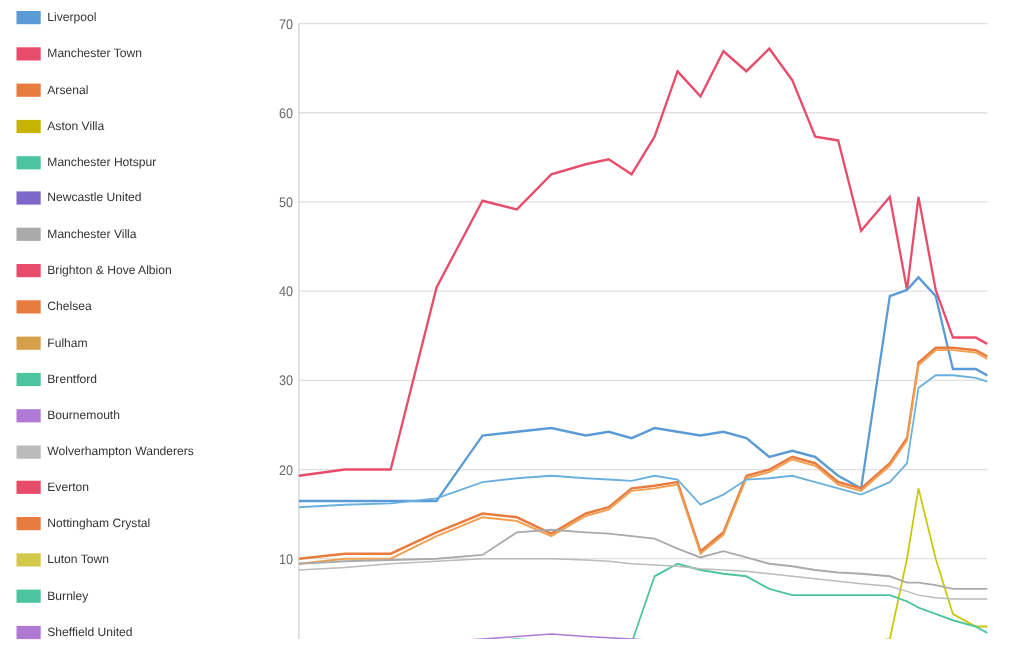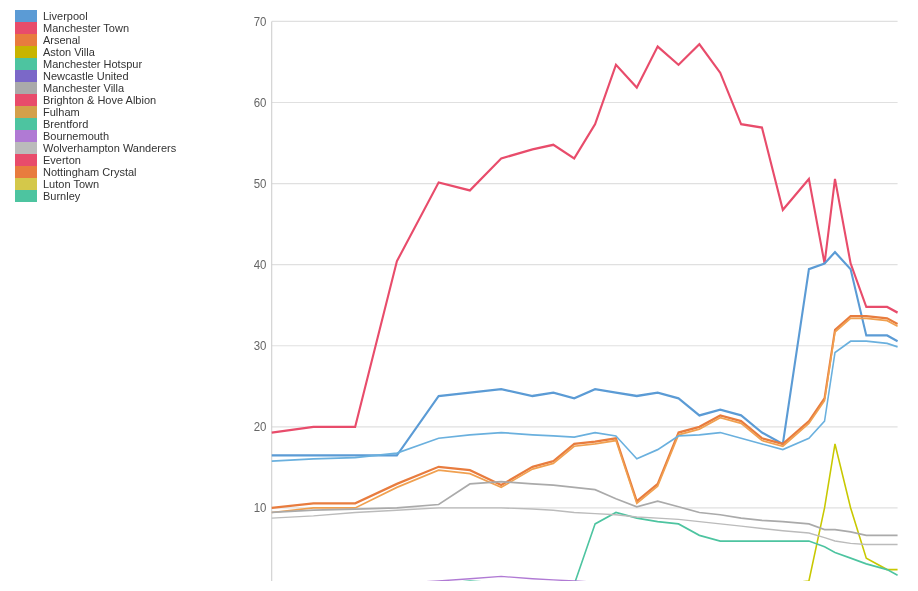--- a/index.html
+++ b/index.html
@@ -1,18 +1,18 @@
 <!DOCTYPE html>
 <html><head>
   <meta charset="utf-8">
   <style>
     * { margin: 0; padding: 0; box-sizing: border-box; }
     body { background: #fff; font-family: Arial, sans-serif; font-size: 11px; color: #333; width: 918px; height: 591px; overflow: hidden; }
     .container { display: flex; width: 918px; height: 591px; padding: 10px; }
-    .legend { width: 220px; flex-shrink: 0; display: flex; flex-direction: column; justify-content: flex-start; gap: 0; padding-left: 5px; }
+    .legend { width: 220px; flex-shrink: 0; display: flex; flex-direction: column; justify-content: space-between; gap: 17px; padding-left: 5px; }
     .legend-item { display: flex; align-items: center; gap: 6px; }
     .legend-color { width: 22px; height: 12px; flex-shrink: 0; }
     .legend-label { font-size: 11px; color: #333; }
     .chart-area { flex: 1; position: relative; display: flex; flex-direction: column; }
     .chart-svg-container { flex: 1; position: relative; }
     svg { width: 100%; height: 100%; }
   </style>
 </head>
 <body>
 
@@ -44,20 +44,24 @@
       </div>
       <div class="legend-item">
         <div class="legend-color" style="background-color: rgb(170, 170, 170);"></div>
         <span class="legend-label">Manchester Villa</span>
       </div>
       <div class="legend-item">
         <div class="legend-color" style="background-color: rgb(232, 76, 107);"></div>
         <span class="legend-label">Brighton &amp; Hove Albion</span>
       </div>
       <div class="legend-item">
+        <div class="legend-color" style="background-color: rgb(232, 124, 62);"></div>
+        <span class="legend-label">Chelsea</span>
+      </div>
+      <div class="legend-item">
         <div class="legend-color" style="background-color: rgb(212, 160, 74);"></div>
         <span class="legend-label">Fulham</span>
       </div>
       <div class="legend-item">
         <div class="legend-color" style="background-color: rgb(77, 196, 160);"></div>
         <span class="legend-label">Brentford</span>
       </div>
       <div class="legend-item">
         <div class="legend-color" style="background-color: rgb(176, 122, 212);"></div>
         <span class="legend-label">Bournemouth</span>
@@ -74,20 +78,24 @@
         <div class="legend-color" style="background-color: rgb(232, 124, 62);"></div>
         <span class="legend-label">Nottingham Crystal</span>
       </div>
       <div class="legend-item">
         <div class="legend-color" style="background-color: rgb(212, 200, 74);"></div>
         <span class="legend-label">Luton Town</span>
       </div>
       <div class="legend-item">
         <div class="legend-color" style="background-color: rgb(77, 196, 160);"></div>
         <span class="legend-label">Burnley</span>
+      </div>
+      <div class="legend-item">
+        <div class="legend-color" style="background-color: rgb(176, 122, 212);"></div>
+        <span class="legend-label">Sheffield United</span>
       </div>
     </div>
   <div class="chart-area">
     <div class="chart-svg-container">
       <svg id="mainChart" viewBox="0 0 650 500" preserveAspectRatio="none">
 
         <line x1="40" y1="10" x2="640" y2="10" stroke="#e0e0e0" stroke-width="1"></line>
         <line x1="40" y1="81" x2="640" y2="81" stroke="#e0e0e0" stroke-width="1"></line>
         <line x1="40" y1="152" x2="640" y2="152" stroke="#e0e0e0" stroke-width="1"></line>
         <line x1="40" y1="223" x2="640" y2="223" stroke="#e0e0e0" stroke-width="1"></line>

